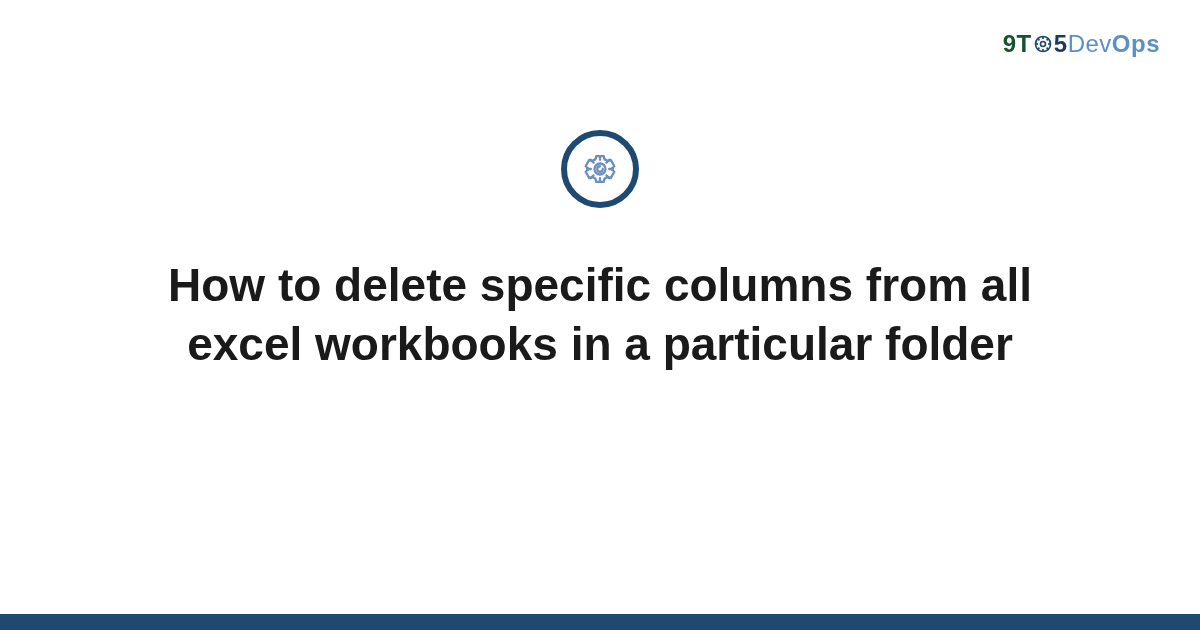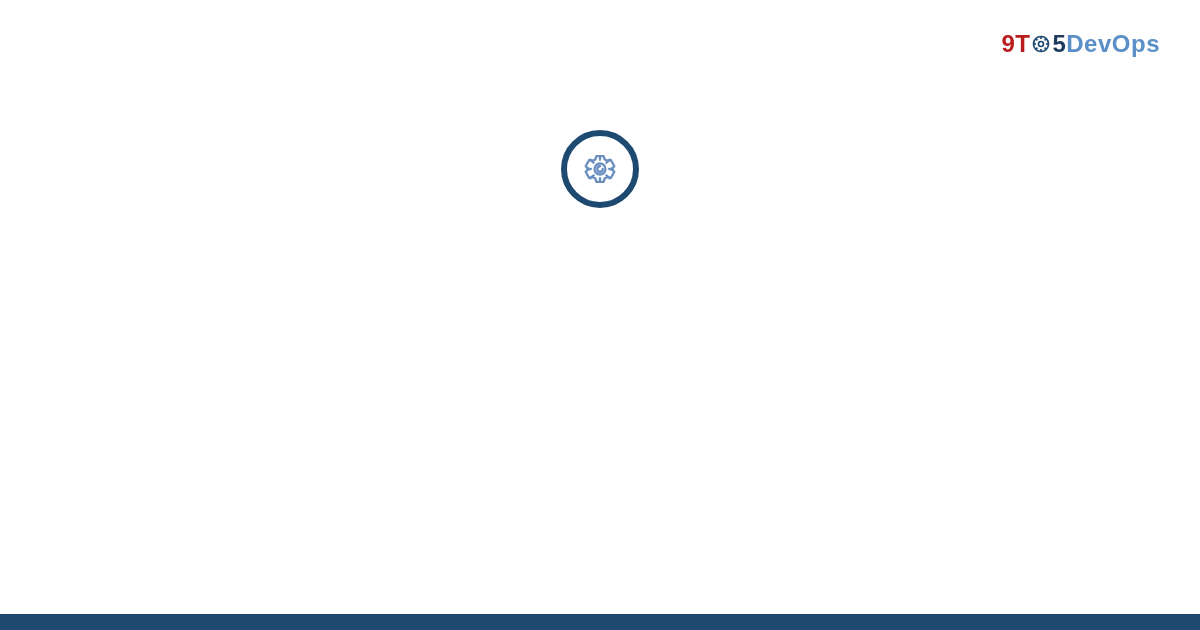--- a/index.html
+++ b/index.html
@@ -16,31 +16,31 @@
       overflow: hidden;
     }
     .logo {
       position: absolute;
       top: 30px;
       right: 40px;
       font-size: 24px;
       font-weight: 600;
       letter-spacing: 0.5px;
     }
-    .logo-9t { color: #b91c1c; margin-left: 32px; }
+    .logo-9t { color: #14532d; margin-left: 32px; }
     .logo-gear-o {
       display: inline-flex;
       align-items: center;
       vertical-align: middle;
       margin: 0 1px;
       position: relative;
       top: -2px;
     }
     .logo-5 { color: #1e3a5f; }
-    .logo-dev { color: #5a8fc7; font-weight: 700; }
+    .logo-dev { color: #5a8fc7; font-weight: 400; }
     .logo-ops { color: #5a8fc7; font-weight: 700; }
     .center-content {
       position: absolute;
       top: 130px;
       left: 0;
       right: 0;
       display: flex;
       flex-direction: column;
       align-items: center;
     }
@@ -97,15 +97,16 @@
 
 <div class="center-content">
   <div class="gear-badge">
     <svg viewBox="0 0 48 48" fill="none" stroke="#6b8fc0" stroke-width="2.5">
       <path d="M24 14 L24 10 M24 38 L24 34 M14 24 L10 24 M38 24 L34 24 M17 17 L14 14 M31 31 L34 34 M17 31 L14 34 M31 17 L34 14" stroke-linecap="round"></path>
       <path d="M20 10 L28 10 L29 13.5 C30.2 14 31.3 14.6 32.3 15.4 L35.7 14 L39.7 21 L37 23.3 C37.1 23.8 37.1 24.2 37 24.7 L39.7 27 L35.7 34 L32.3 32.6 C31.3 33.4 30.2 34 29 34.5 L28 38 L20 38 L19 34.5 C17.8 34 16.7 33.4 15.7 32.6 L12.3 34 L8.3 27 L11 24.7 C10.9 24.2 10.9 23.8 11 23.3 L8.3 21 L12.3 14 L15.7 15.4 C16.7 14.6 17.8 14 19 13.5 Z" stroke-linejoin="round"></path>
       <circle cx="24" cy="24" r="6"></circle>
       <path d="M27 24 A3 3 0 1 1 24 21" stroke-linecap="round"></path>
     </svg>
   </div>
+  <h1 class="title">How to delete specific columns from all excel workbooks in a particular folder</h1>
 </div>
 
 <div class="bottom-bar"></div>
 
 </body></html>

